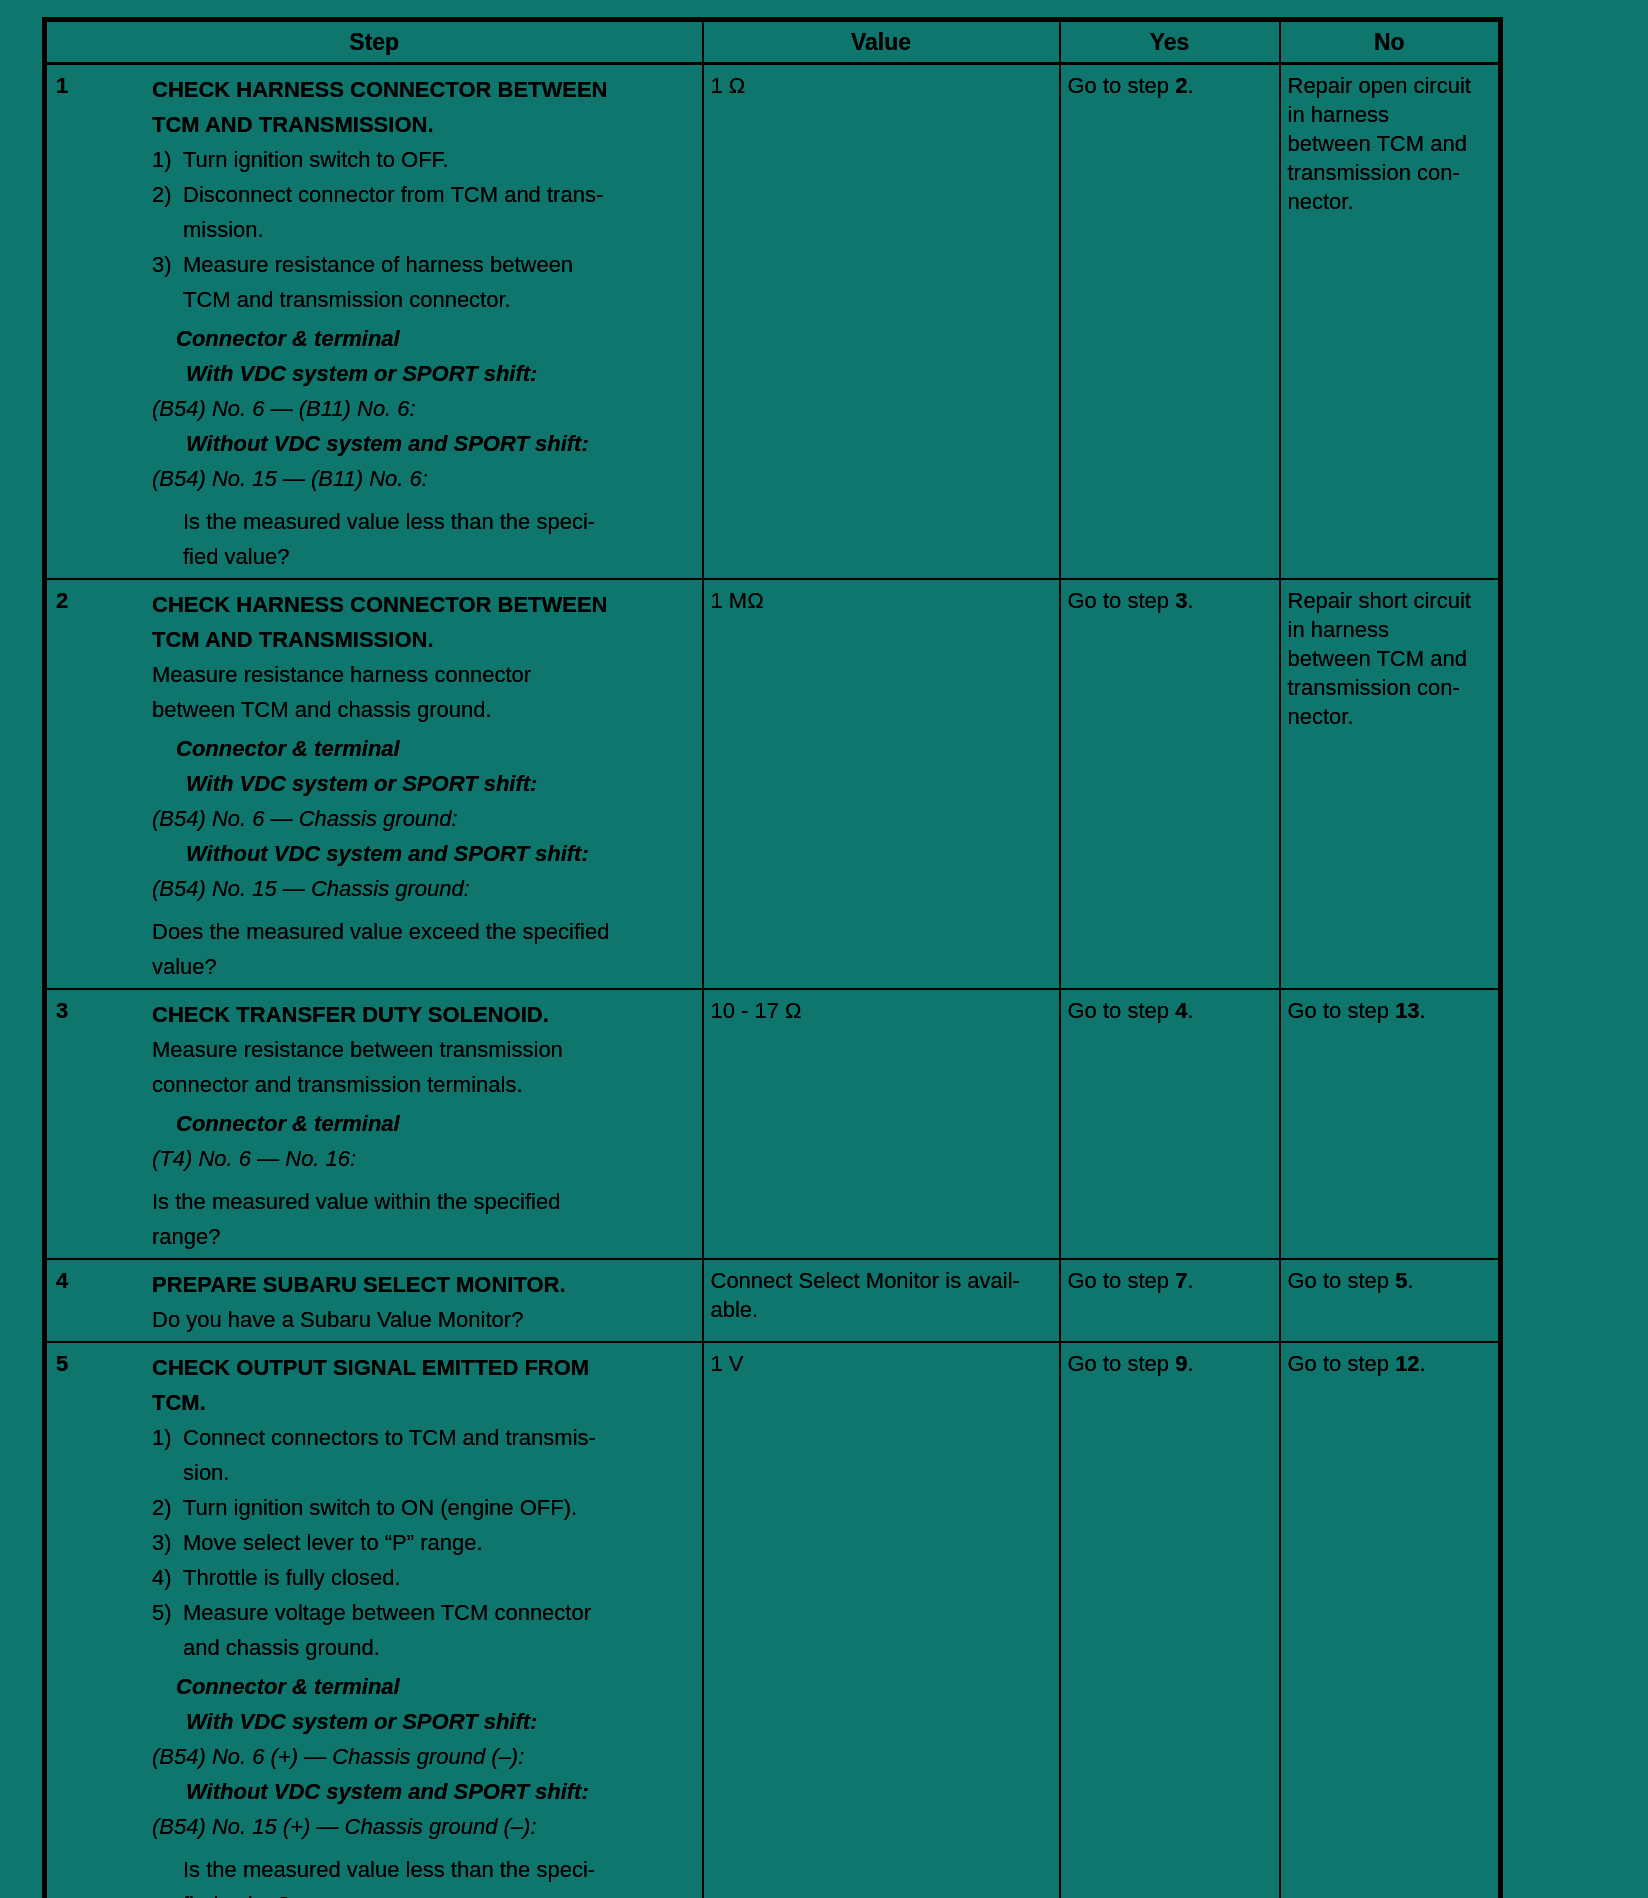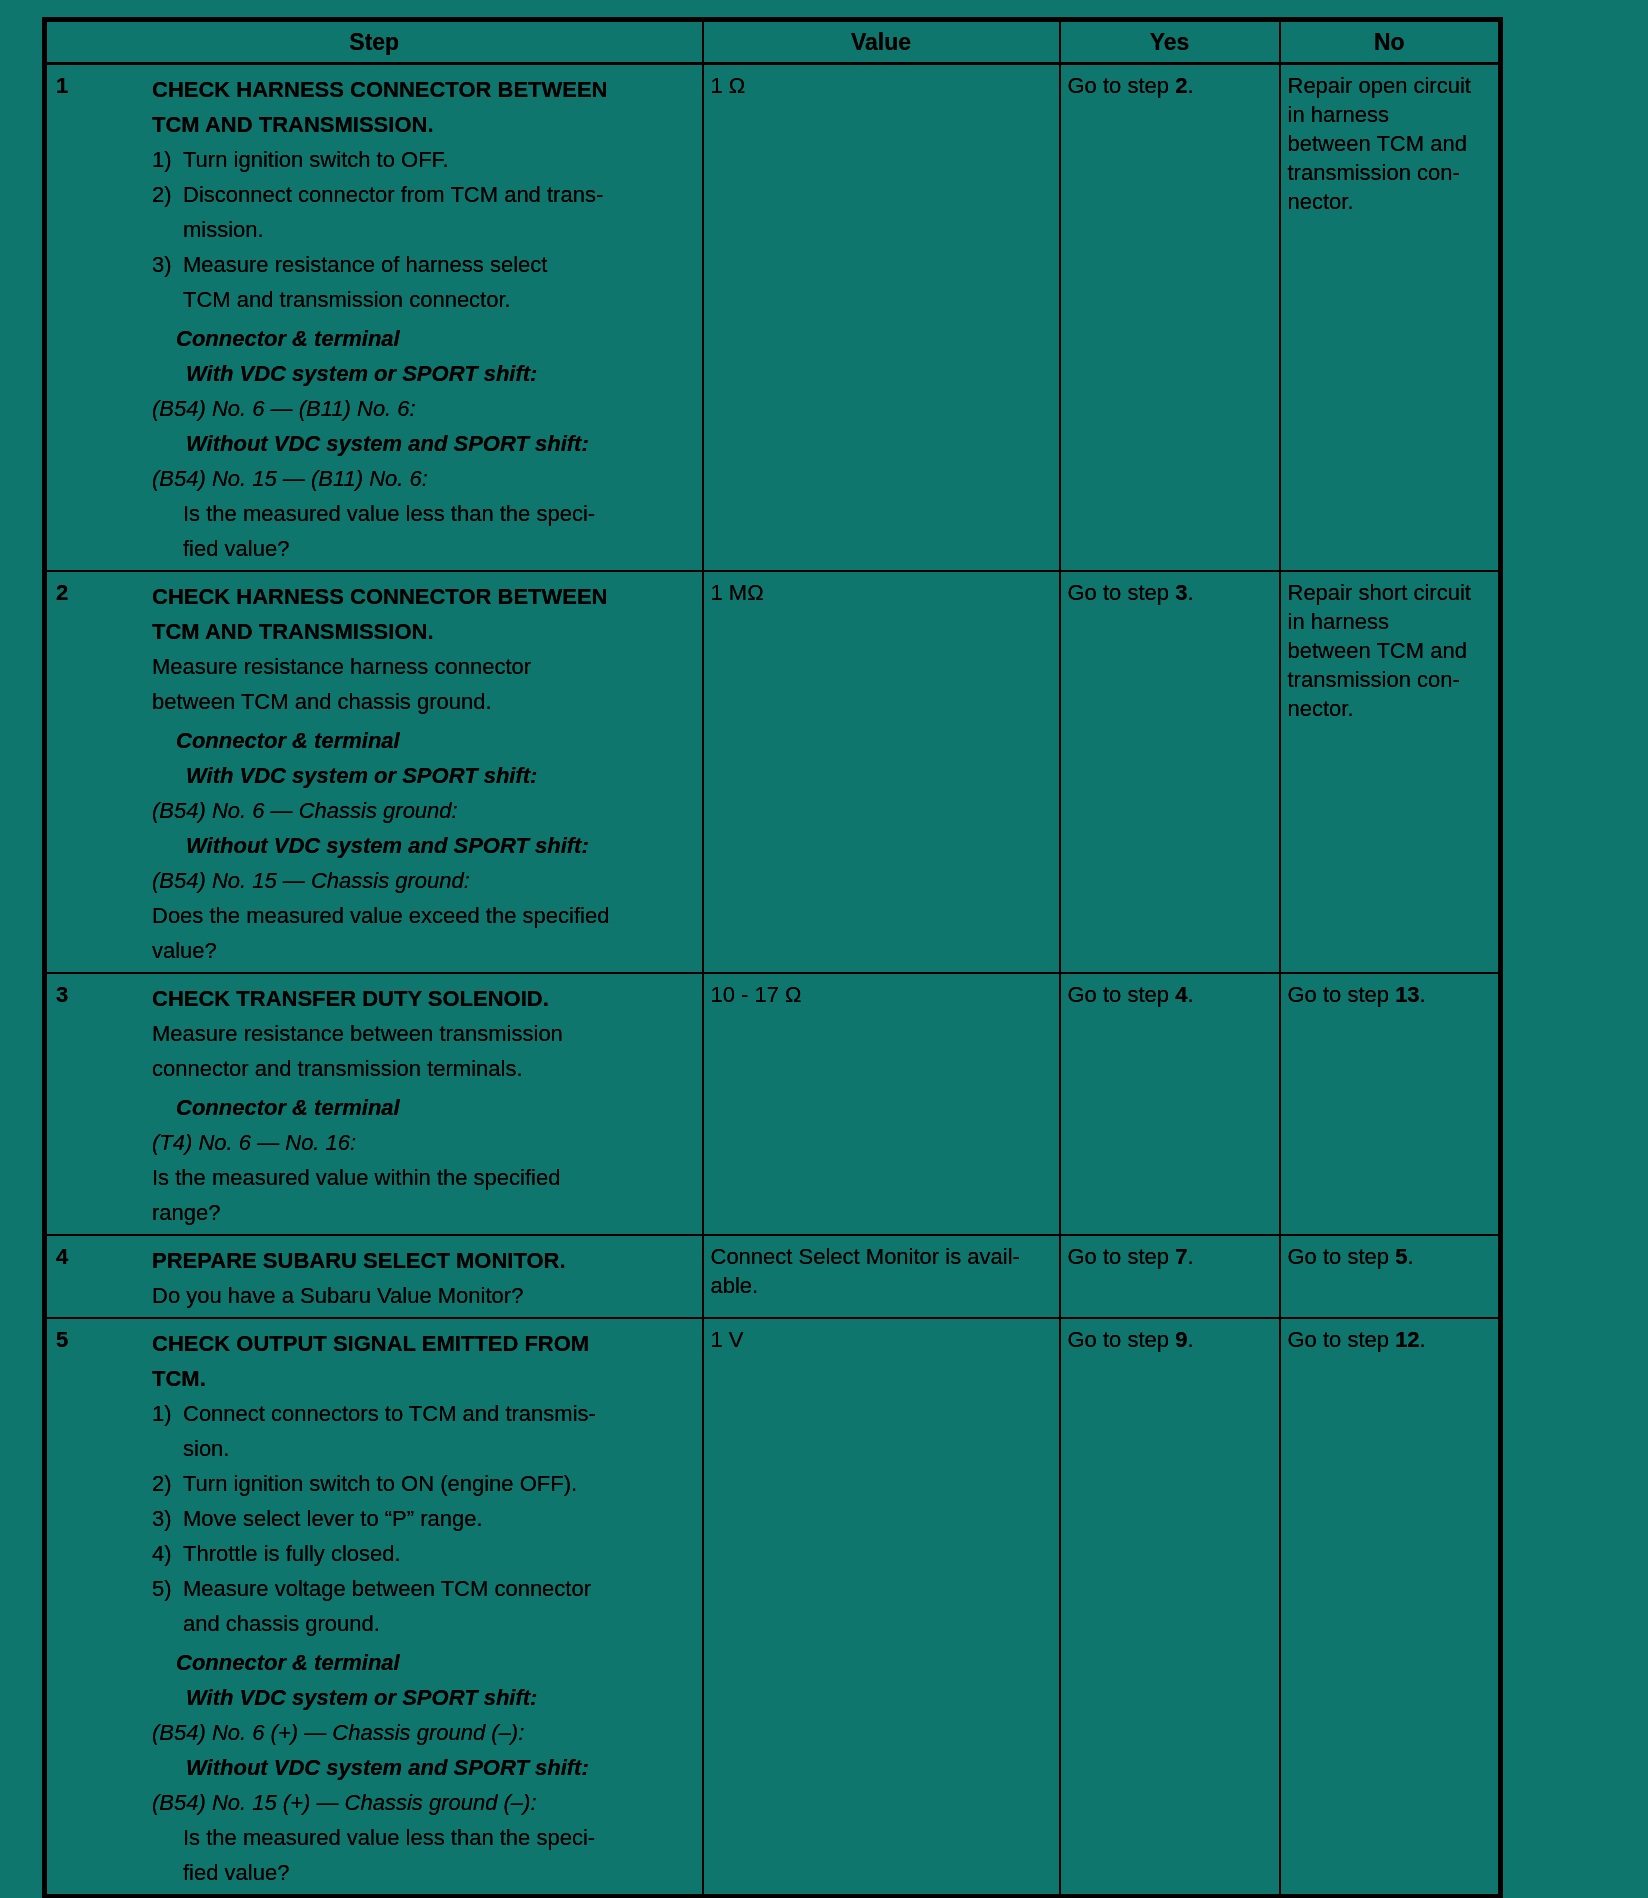--- a/index.html
+++ b/index.html
@@ -37,21 +37,21 @@
   .step-content{margin-left:105px;padding:7px 6px 4px 0;font-size:22px;line-height:35px;}
 
   .b-title{font-weight:bold;white-space:pre-line;}
   .b-body{white-space:pre-line;}
   .b-item{display:flex;}
   .b-item .num{width:31px;flex:none;}
   .b-item .txt{white-space:pre-line;flex:1;}
   .b-connector{font-weight:bold;font-style:italic;margin-left:24px;margin-top:4px;}
   .b-cond{font-weight:bold;font-style:italic;margin-left:34px;}
   .b-pins{font-weight:normal;font-style:italic;}
-  .b-question{white-space:pre-line;}
+  .b-question{white-space:pre-line;margin-top:8px;}
   .b-question.indented{margin-left:31px;}
 
   .cell-pad{padding:6px 6px 4px 7px;font-size:22px;line-height:29px;white-space:pre-line;margin-left:40px;}
   .seg{font-weight:normal;}
   .seg-b{font-weight:bold;}
 </style>
 </head>
 <body>
 
 <div class="sheet">
@@ -81,21 +81,21 @@
                 <span class="num">1)</span>
                 <span class="txt">Turn ignition switch to OFF.</span>
               </div>
               <div class="b-item">
                 <span class="num">2)</span>
                 <span class="txt">Disconnect connector from TCM and trans-
 mission.</span>
               </div>
               <div class="b-item">
                 <span class="num">3)</span>
-                <span class="txt">Measure resistance of harness select
+                <span class="txt">Measure resistance of harness between
 TCM and transmission connector.</span>
               </div>
               <div class="b-connector">Connector &amp; terminal</div>
               <div class="b-cond">With VDC system or SPORT shift:</div>
               <div class="b-pins">(B54) No. 6 — (B11) No. 6:</div>
               <div class="b-cond">Without VDC system and SPORT shift:</div>
               <div class="b-pins">(B54) No. 15 — (B11) No. 6:</div>
               <div class="b-question indented">Is the measured value less than the speci-
 fied value?</div>
             </div>

